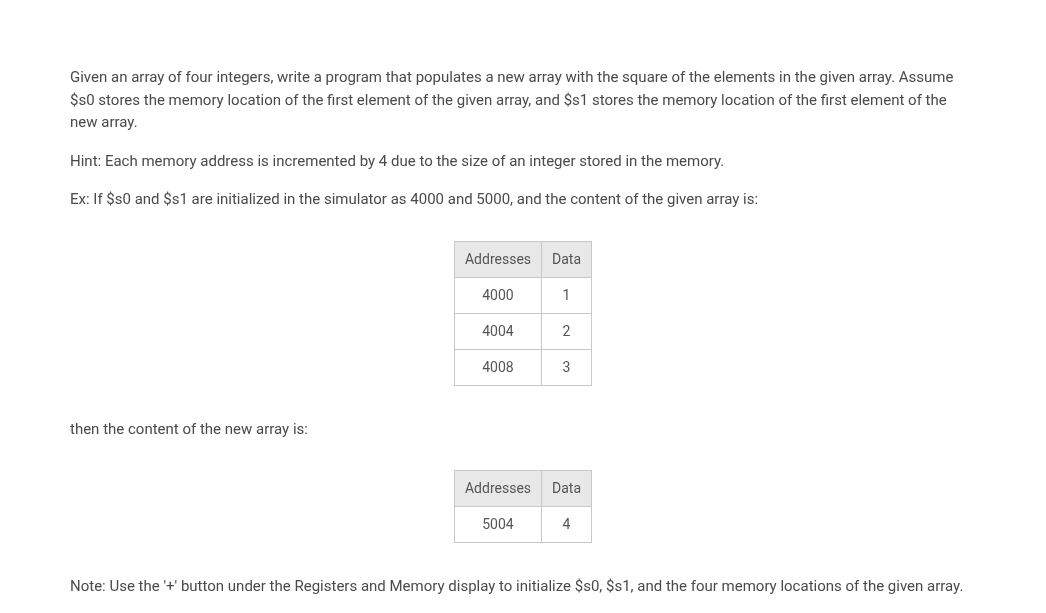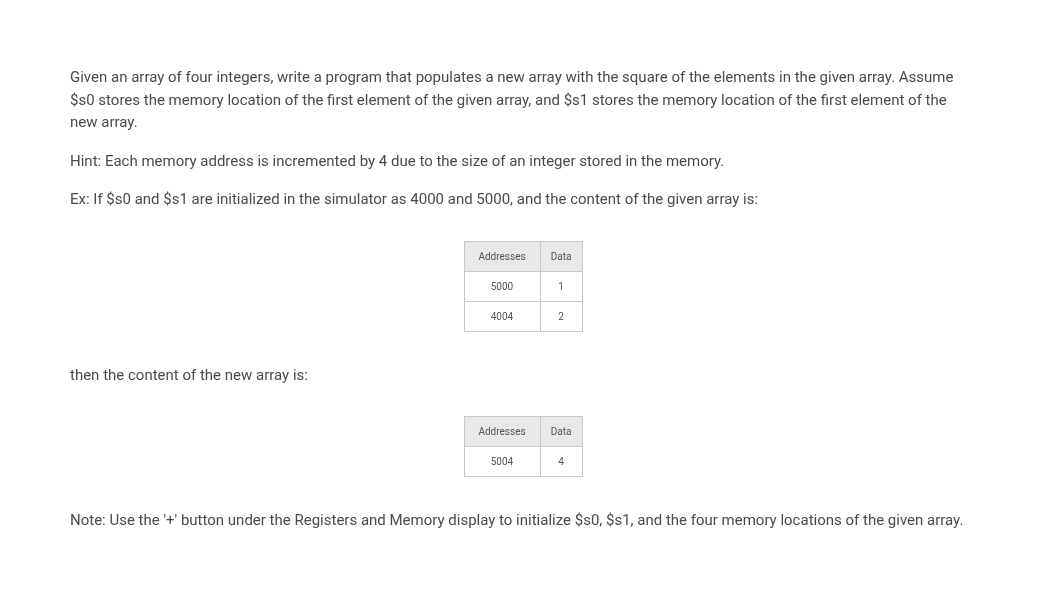--- a/index.html
+++ b/index.html
@@ -18,21 +18,21 @@
     .paragraph {
       margin-bottom: 14px;
     }
     .table-wrap {
       display: flex;
       justify-content: center;
       margin: 14px 0;
     }
     table {
       border-collapse: collapse;
-      font-size: 10px;
+      font-size: 14px;
     }
     th, td {
       border: 1px solid #c8c8c8;
       text-align: center;
       padding: 7px 10px;
       color: #555;
       font-weight: 400;
     }
     th {
       background: #e8e8e8;
@@ -56,26 +56,30 @@
 <div class="table-wrap">
   <table>
     <thead>
       <tr>
         <th class="addr-col">Addresses</th>
         <th class="data-col">Data</th>
       </tr>
     </thead>
     <tbody>
       <tr>
-        <td class="addr-col">5000</td>
+        <td class="addr-col">4000</td>
         <td class="data-col">1</td>
       </tr>
       <tr>
         <td class="addr-col">4004</td>
         <td class="data-col">2</td>
+      </tr>
+      <tr>
+        <td class="addr-col">4008</td>
+        <td class="data-col">3</td>
       </tr>
     </tbody>
   </table>
 </div>
 
 <p class="paragraph">then the content of the new array is:</p>
 
 <div class="table-wrap">
   <table>
     <thead>

